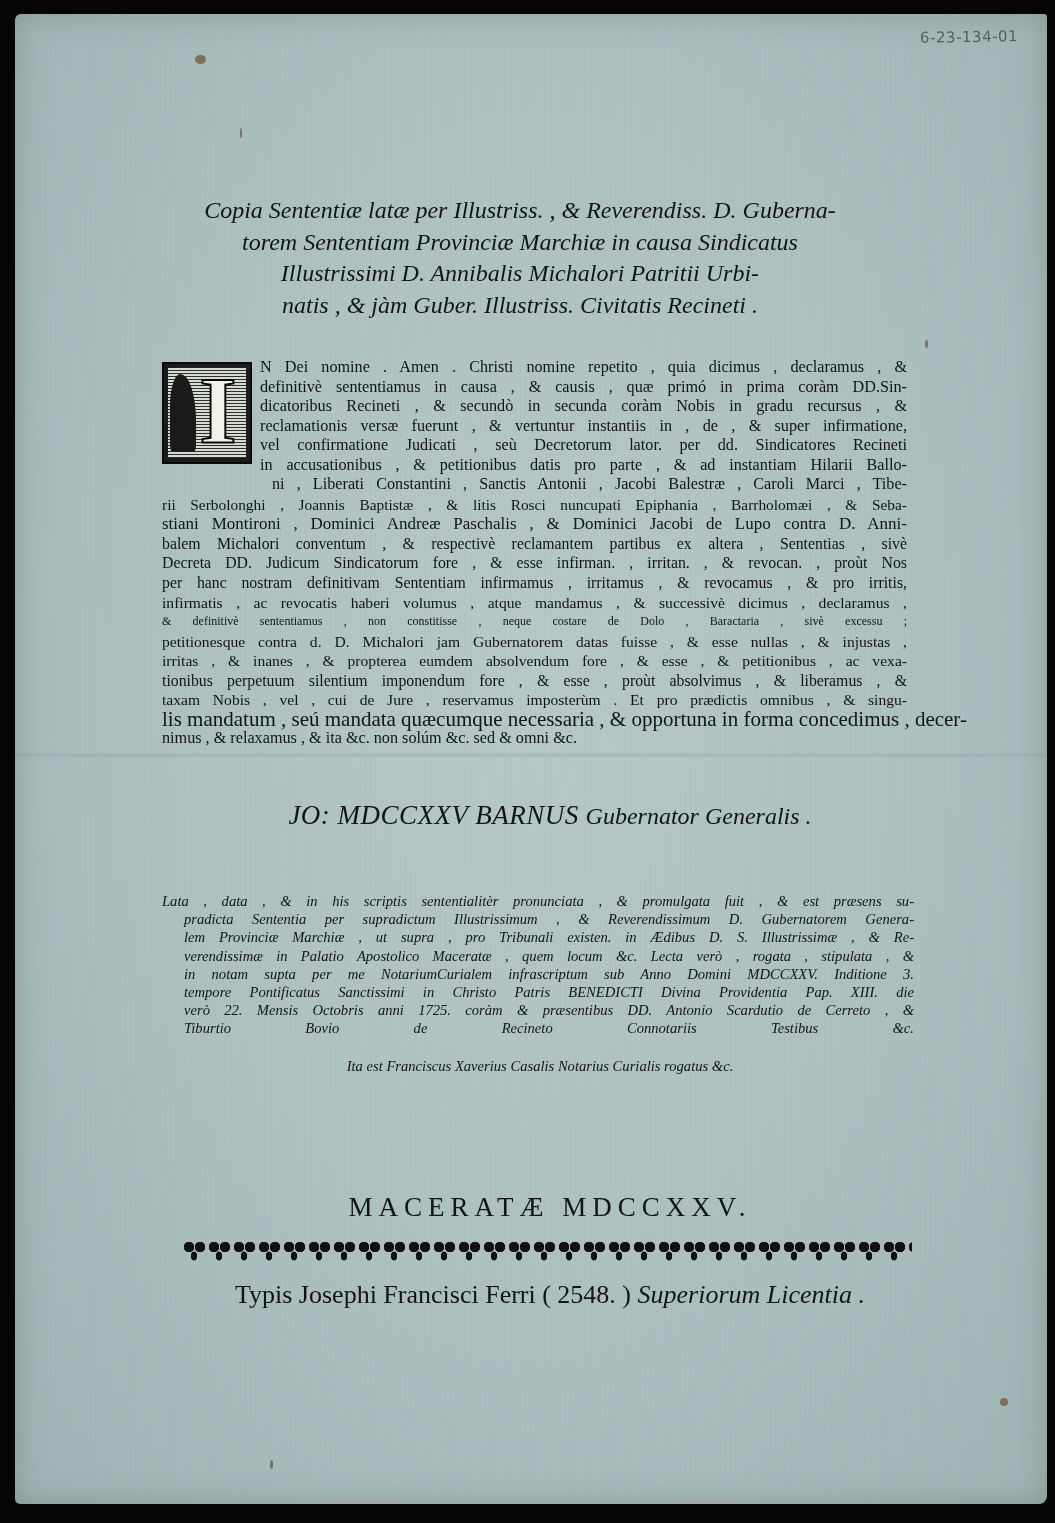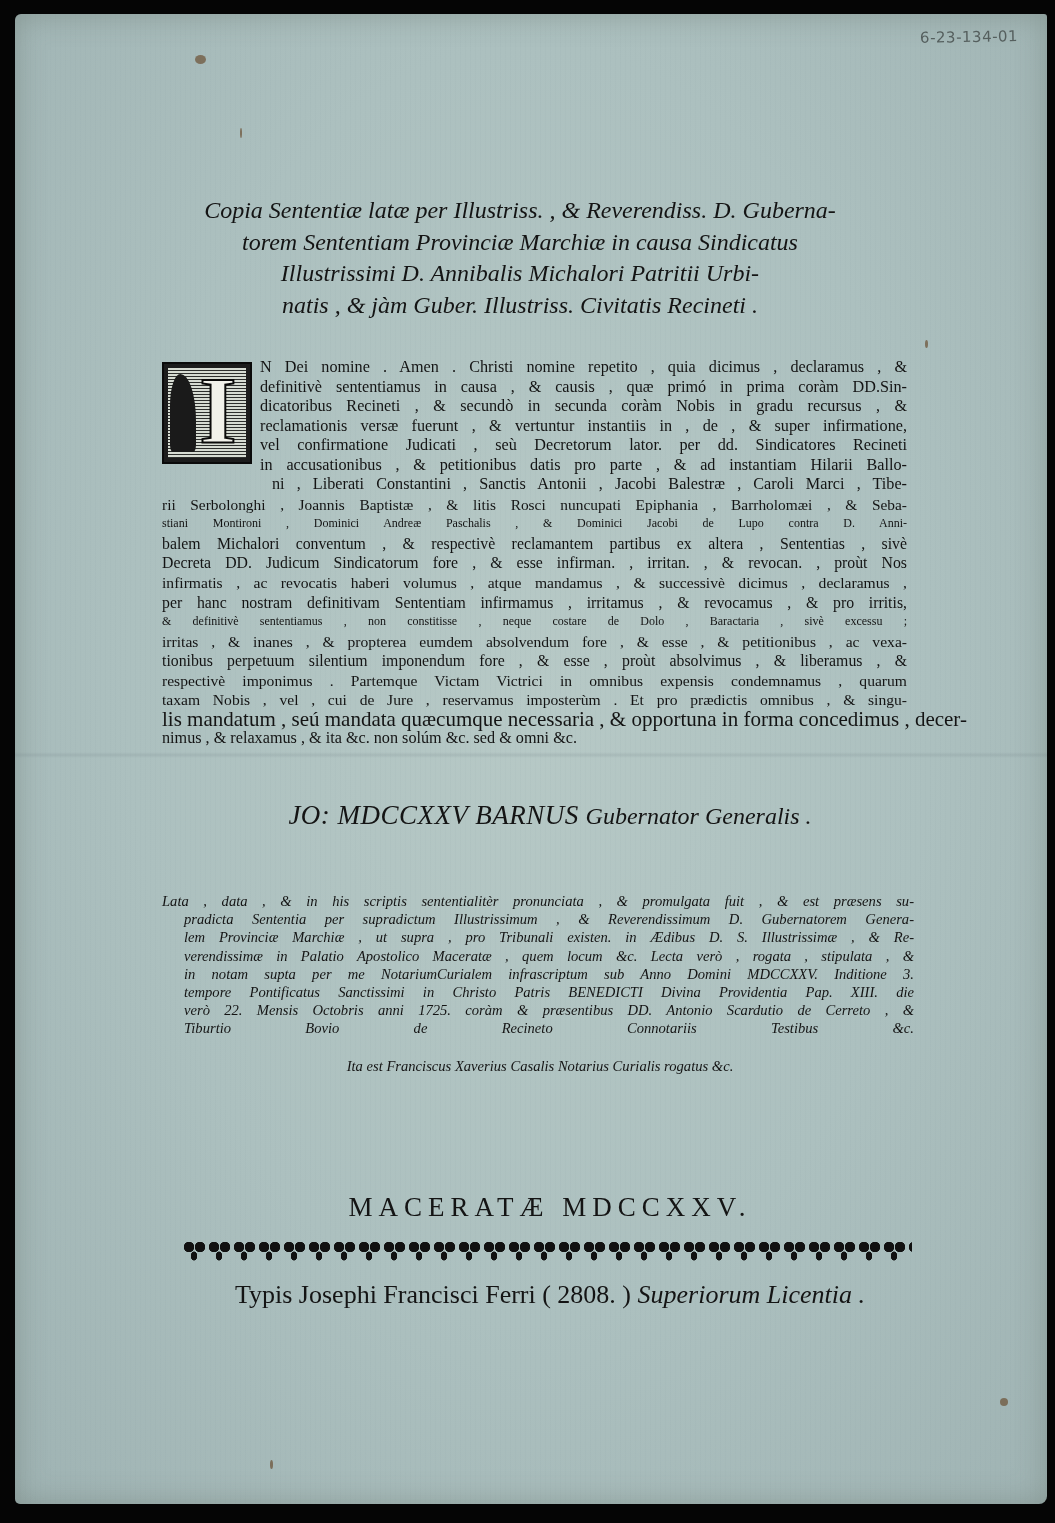--- a/index.html
+++ b/index.html
@@ -116,29 +116,29 @@
     <div class="letter">I</div>
   </div>
   <span class="line">N Dei nomine . Amen . Christi nomine repetito , quia dicimus , declaramus , &amp;</span>
   <span class="line">definitivè sententiamus in causa , &amp; causis , quæ primó in prima coràm DD.Sin-</span>
   <span class="line">dicatoribus Recineti , &amp; secundò in secunda coràm Nobis in gradu recursus , &amp;</span>
   <span class="line">reclamationis versæ fuerunt , &amp; vertuntur instantiis in , de , &amp; super infirmatione,</span>
   <span class="line">vel confirmatione Judicati , seù Decretorum lator. per dd. Sindicatores Recineti</span>
   <span class="line">in accusationibus , &amp; petitionibus datis pro parte , &amp; ad instantiam Hilarii Ballo-</span>
   <span class="line" style="margin-left:110px">ni , Liberati Constantini , Sanctis Antonii , Jacobi Balestræ , Caroli Marci , Tibe-</span>
   <span class="line" style="font-size:15.4px">rii Serbolonghi , Joannis Baptistæ , &amp; litis Rosci nuncupati Epiphania , Barrholomæi , &amp; Seba-</span>
-  <span class="line" style="font-size:12px">stiani Montironi , Dominici Andreæ Paschalis , &amp; Dominici Jacobi de Lupo contra D. Anni-</span>
+  <span class="line" style="font-size:17px">stiani Montironi , Dominici Andreæ Paschalis , &amp; Dominici Jacobi de Lupo contra D. Anni-</span>
   <span class="line" style="font-size:15.8px">balem Michalori conventum , &amp; respectivè reclamantem partibus ex altera , Sententias , sivè</span>
   <span class="line" style="font-size:15.8px">Decreta DD. Judicum Sindicatorum fore , &amp; esse infirman. , irritan. , &amp; revocan. , proùt Nos</span>
+  <span class="line" style="font-size:15.8px">per hanc nostram definitivam Sententiam infirmamus , irritamus , &amp; revocamus , &amp; pro irritis,</span>
   <span class="line" style="font-size:15.6px">infirmatis , ac revocatis haberi volumus , atque mandamus , &amp; successivè dicimus , declaramus ,</span>
-  <span class="line" style="font-size:15.8px">per hanc nostram definitivam Sententiam infirmamus , irritamus , &amp; revocamus , &amp; pro irritis,</span>
   <span class="line" style="font-size:12px">&amp; definitivè sententiamus , non constitisse , neque costare de Dolo , Baractaria , sivè excessu ;</span>
+  <span class="line" style="font-size:15.6px">petitionesque contra d. D. Michalori jam Gubernatorem datas fuisse , &amp; esse nullas , &amp; injustas ,</span>
   <span class="line" style="font-size:15.6px">irritas , &amp; inanes , &amp; propterea eumdem absolvendum fore , &amp; esse , &amp; petitionibus , ac vexa-</span>
   <span class="line" style="font-size:15.8px">tionibus perpetuum silentium imponendum fore , &amp; esse , proùt absolvimus , &amp; liberamus , &amp;</span>
-  <span class="line" style="font-size:15.6px">respectivè imponimus . Partemque Victam Victrici in omnibus expensis condemnamus , quarum</span>
   <span class="line" style="font-size:15.6px">taxam Nobis , vel , cui de Jure , reservamus imposterùm . Et pro prædictis omnibus , &amp; singu-</span>
   <span class="line" style="font-size:21px">lis mandatum , seú mandata quæcumque necessaria , &amp; opportuna in forma concedimus , decer-</span>
   <span class="line last">nimus , &amp; relaxamus , &amp; ita &amp;c. non solúm &amp;c. sed &amp; omni &amp;c.</span>
 </div>
 
 <div class="signature">
   <span class="name">JO: MDCCXXV BARNUS</span>
   <span class="role">Gubernator Generalis .</span>
 </div>
 
@@ -153,21 +153,21 @@
   <span class="line last" style="padding-left:22px">Tiburtio Bovio de Recineto Connotariis Testibus &amp;c.</span>
 </div>
 
 <div class="notary">Ita est Franciscus Xaverius Casalis Notarius Curialis rogatus &amp;c.</div>
 
 <div class="imprint-place">MACERATÆ MDCCXXV.</div>
 
 <div class="ornament"></div>
 
 <div class="imprint-printer">
-  <span>Typis Josephi Francisci Ferri ( 2808. )</span>
+  <span>Typis Josephi Francisci Ferri ( 2548. )</span>
   <span class="ital">Superiorum Licentia .</span>
 </div>
 
 <div class="speck" style="left:195px;top:55px;width:11px;height:9px;"></div>
 <div class="speck" style="left:1000px;top:1398px;width:8px;height:8px;"></div>
 <div class="speck" style="left:270px;top:1460px;width:3px;height:9px;"></div>
 <div class="speck" style="left:240px;top:128px;width:2px;height:10px;"></div>
 <div class="speck" style="left:925px;top:340px;width:3px;height:8px;"></div>
 
 </body></html>

